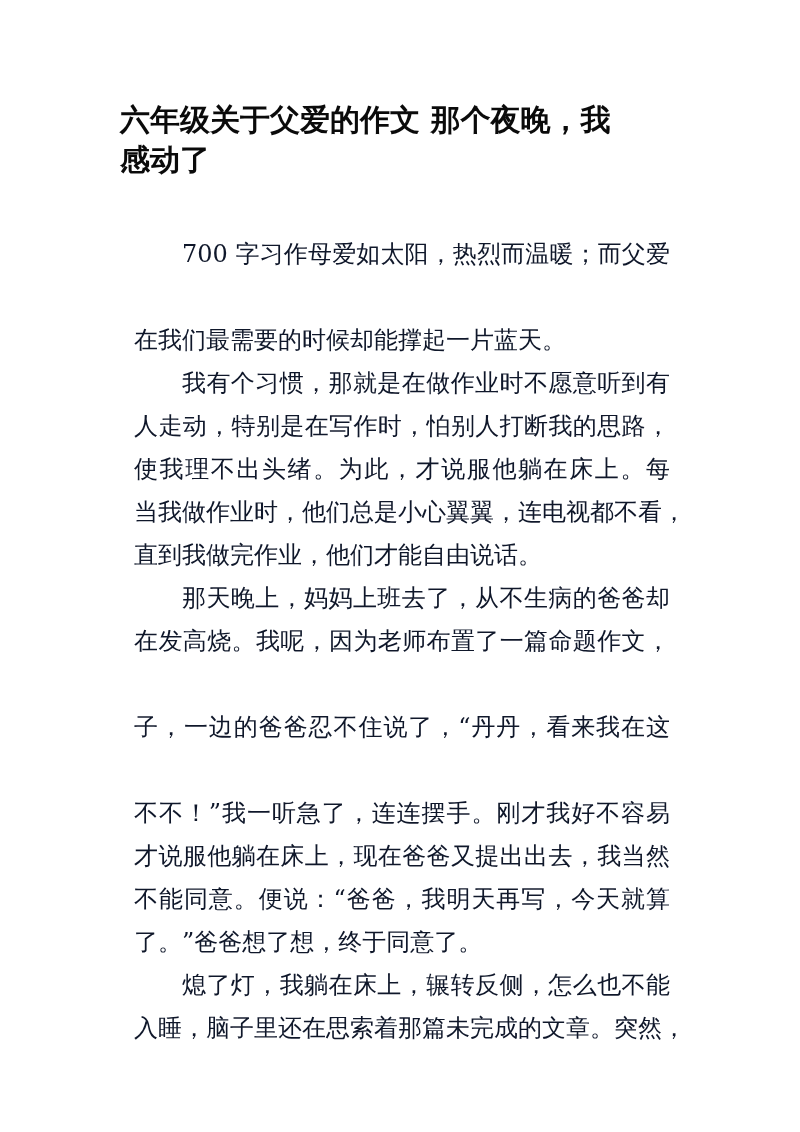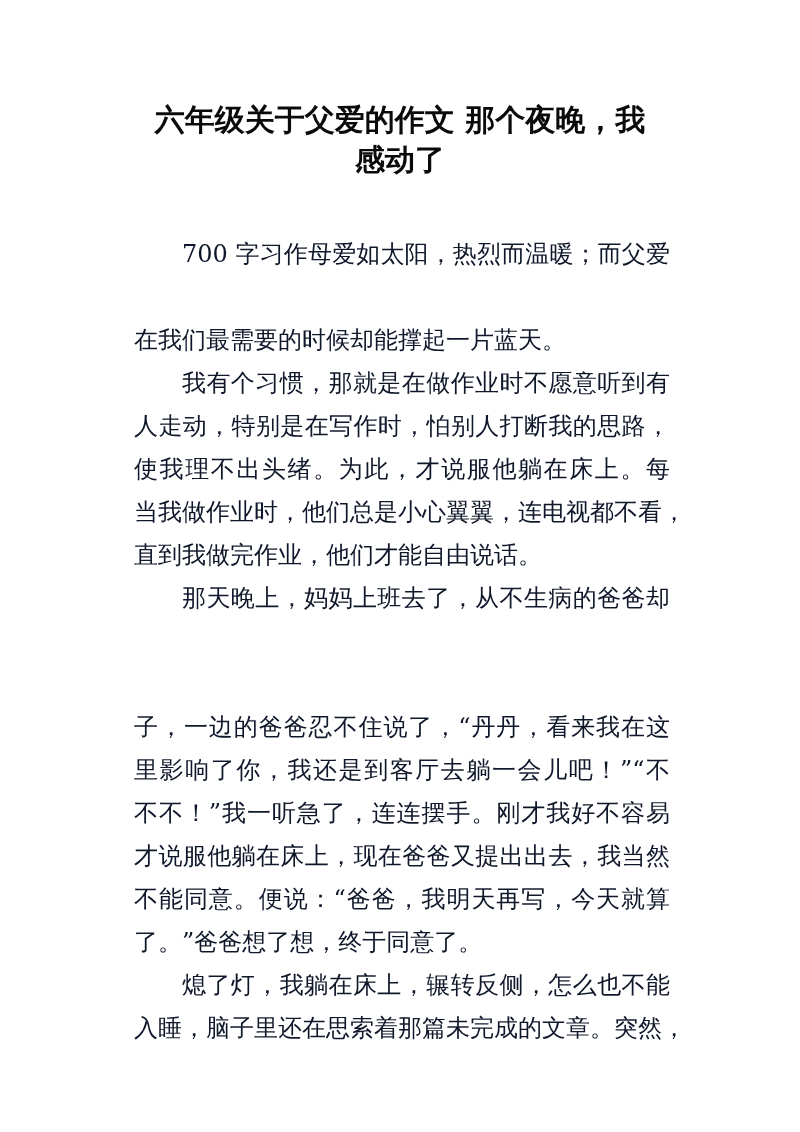--- a/index.html
+++ b/index.html
@@ -18,21 +18,21 @@
       position: absolute;
       left: 0; top: 0;
       width: 800px;
       height: 1132px;
       background: #ffffff;
     }
     .title {
       position: absolute;
       left: 120px;
       width: 560px;
-      text-align: center;
+      text-align: left;
       font-family: "DejaVu Sans", sans-serif;
       font-weight: bold;
       font-size: 30px;
       line-height: 40px;
       color: #0a0a0a;
       white-space: nowrap;
     }
     .title-line-1 { top: 100px; }
     .title-line-2 { top: 140px; }
     .body-line {
@@ -68,22 +68,22 @@
   <div class="body-line indent" style="top:238px">700 字习作母爱如太阳，热烈而温暖；而父爱</div>
   <div class="body-line last" style="top:324px">在我们最需要的时候却能撑起一片蓝天。</div>
 
   <div class="body-line indent" style="top:367px">我有个习惯，那就是在做作业时不愿意听到有</div>
   <div class="body-line" style="top:410px">人走动，特别是在写作时，怕别人打断我的思路，</div>
   <div class="body-line" style="top:453px">使我理不出头绪。为此，才说服他躺在床上。每</div>
   <div class="body-line" style="top:496px">当我做作业时，他们总是小心翼翼，连电视都不看，</div>
   <div class="body-line last" style="top:539px">直到我做完作业，他们才能自由说话。</div>
 
   <div class="body-line indent" style="top:582px">那天晚上，妈妈上班去了，从不生病的爸爸却</div>
+  <div class="body-line" style="top:625px">在发高烧。我呢，因为老师布置了一篇命题作文，</div>
   <div class="body-line" style="top:711px">子，一边的爸爸忍不住说了，“丹丹，看来我在这</div>
-  <div class="body-line" style="top:754px">里影响了你，我还是到客厅去躺一会儿吧！”“不</div>
   <div class="body-line" style="top:797px">不不！”我一听急了，连连摆手。刚才我好不容易</div>
   <div class="body-line" style="top:840px">才说服他躺在床上，现在爸爸又提出出去，我当然</div>
   <div class="body-line" style="top:883px">不能同意。便说：“爸爸，我明天再写，今天就算</div>
   <div class="body-line last" style="top:926px">了。”爸爸想了想，终于同意了。</div>
 
   <div class="body-line indent" style="top:969px">熄了灯，我躺在床上，辗转反侧，怎么也不能</div>
   <div class="body-line" style="top:1012px">入睡，脑子里还在思索着那篇未完成的文章。突然，</div>
 
 </div>
 

